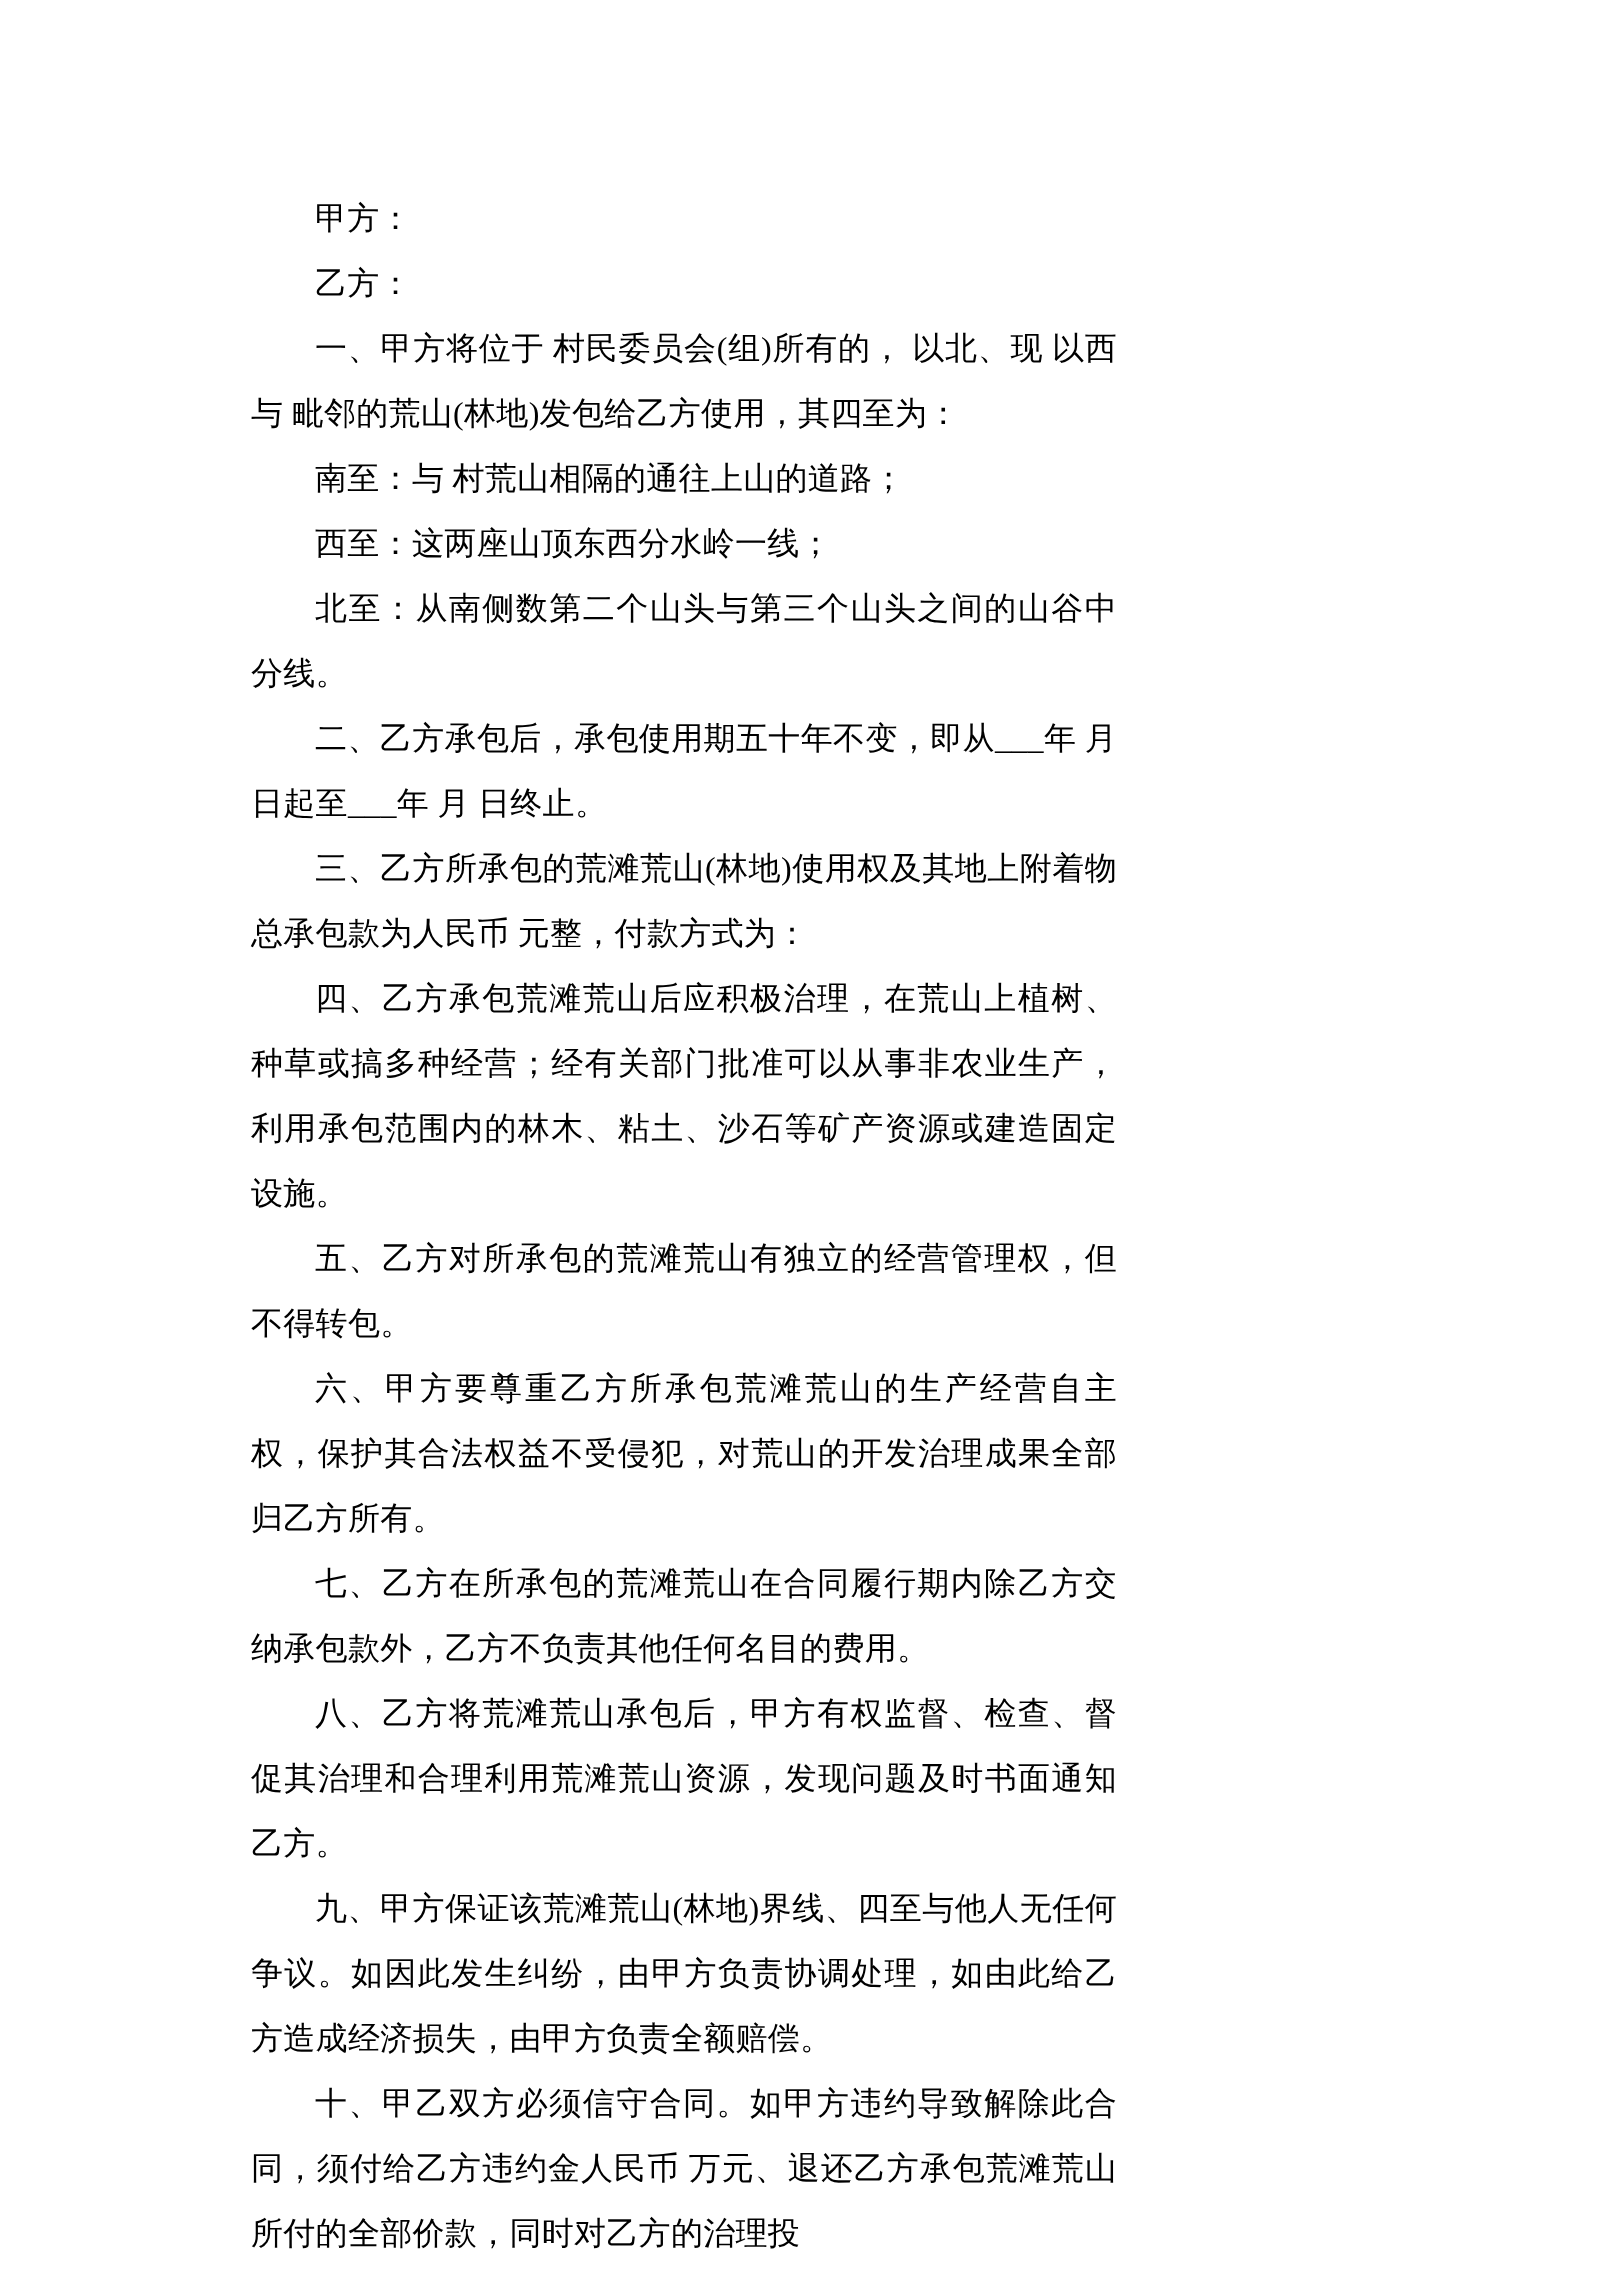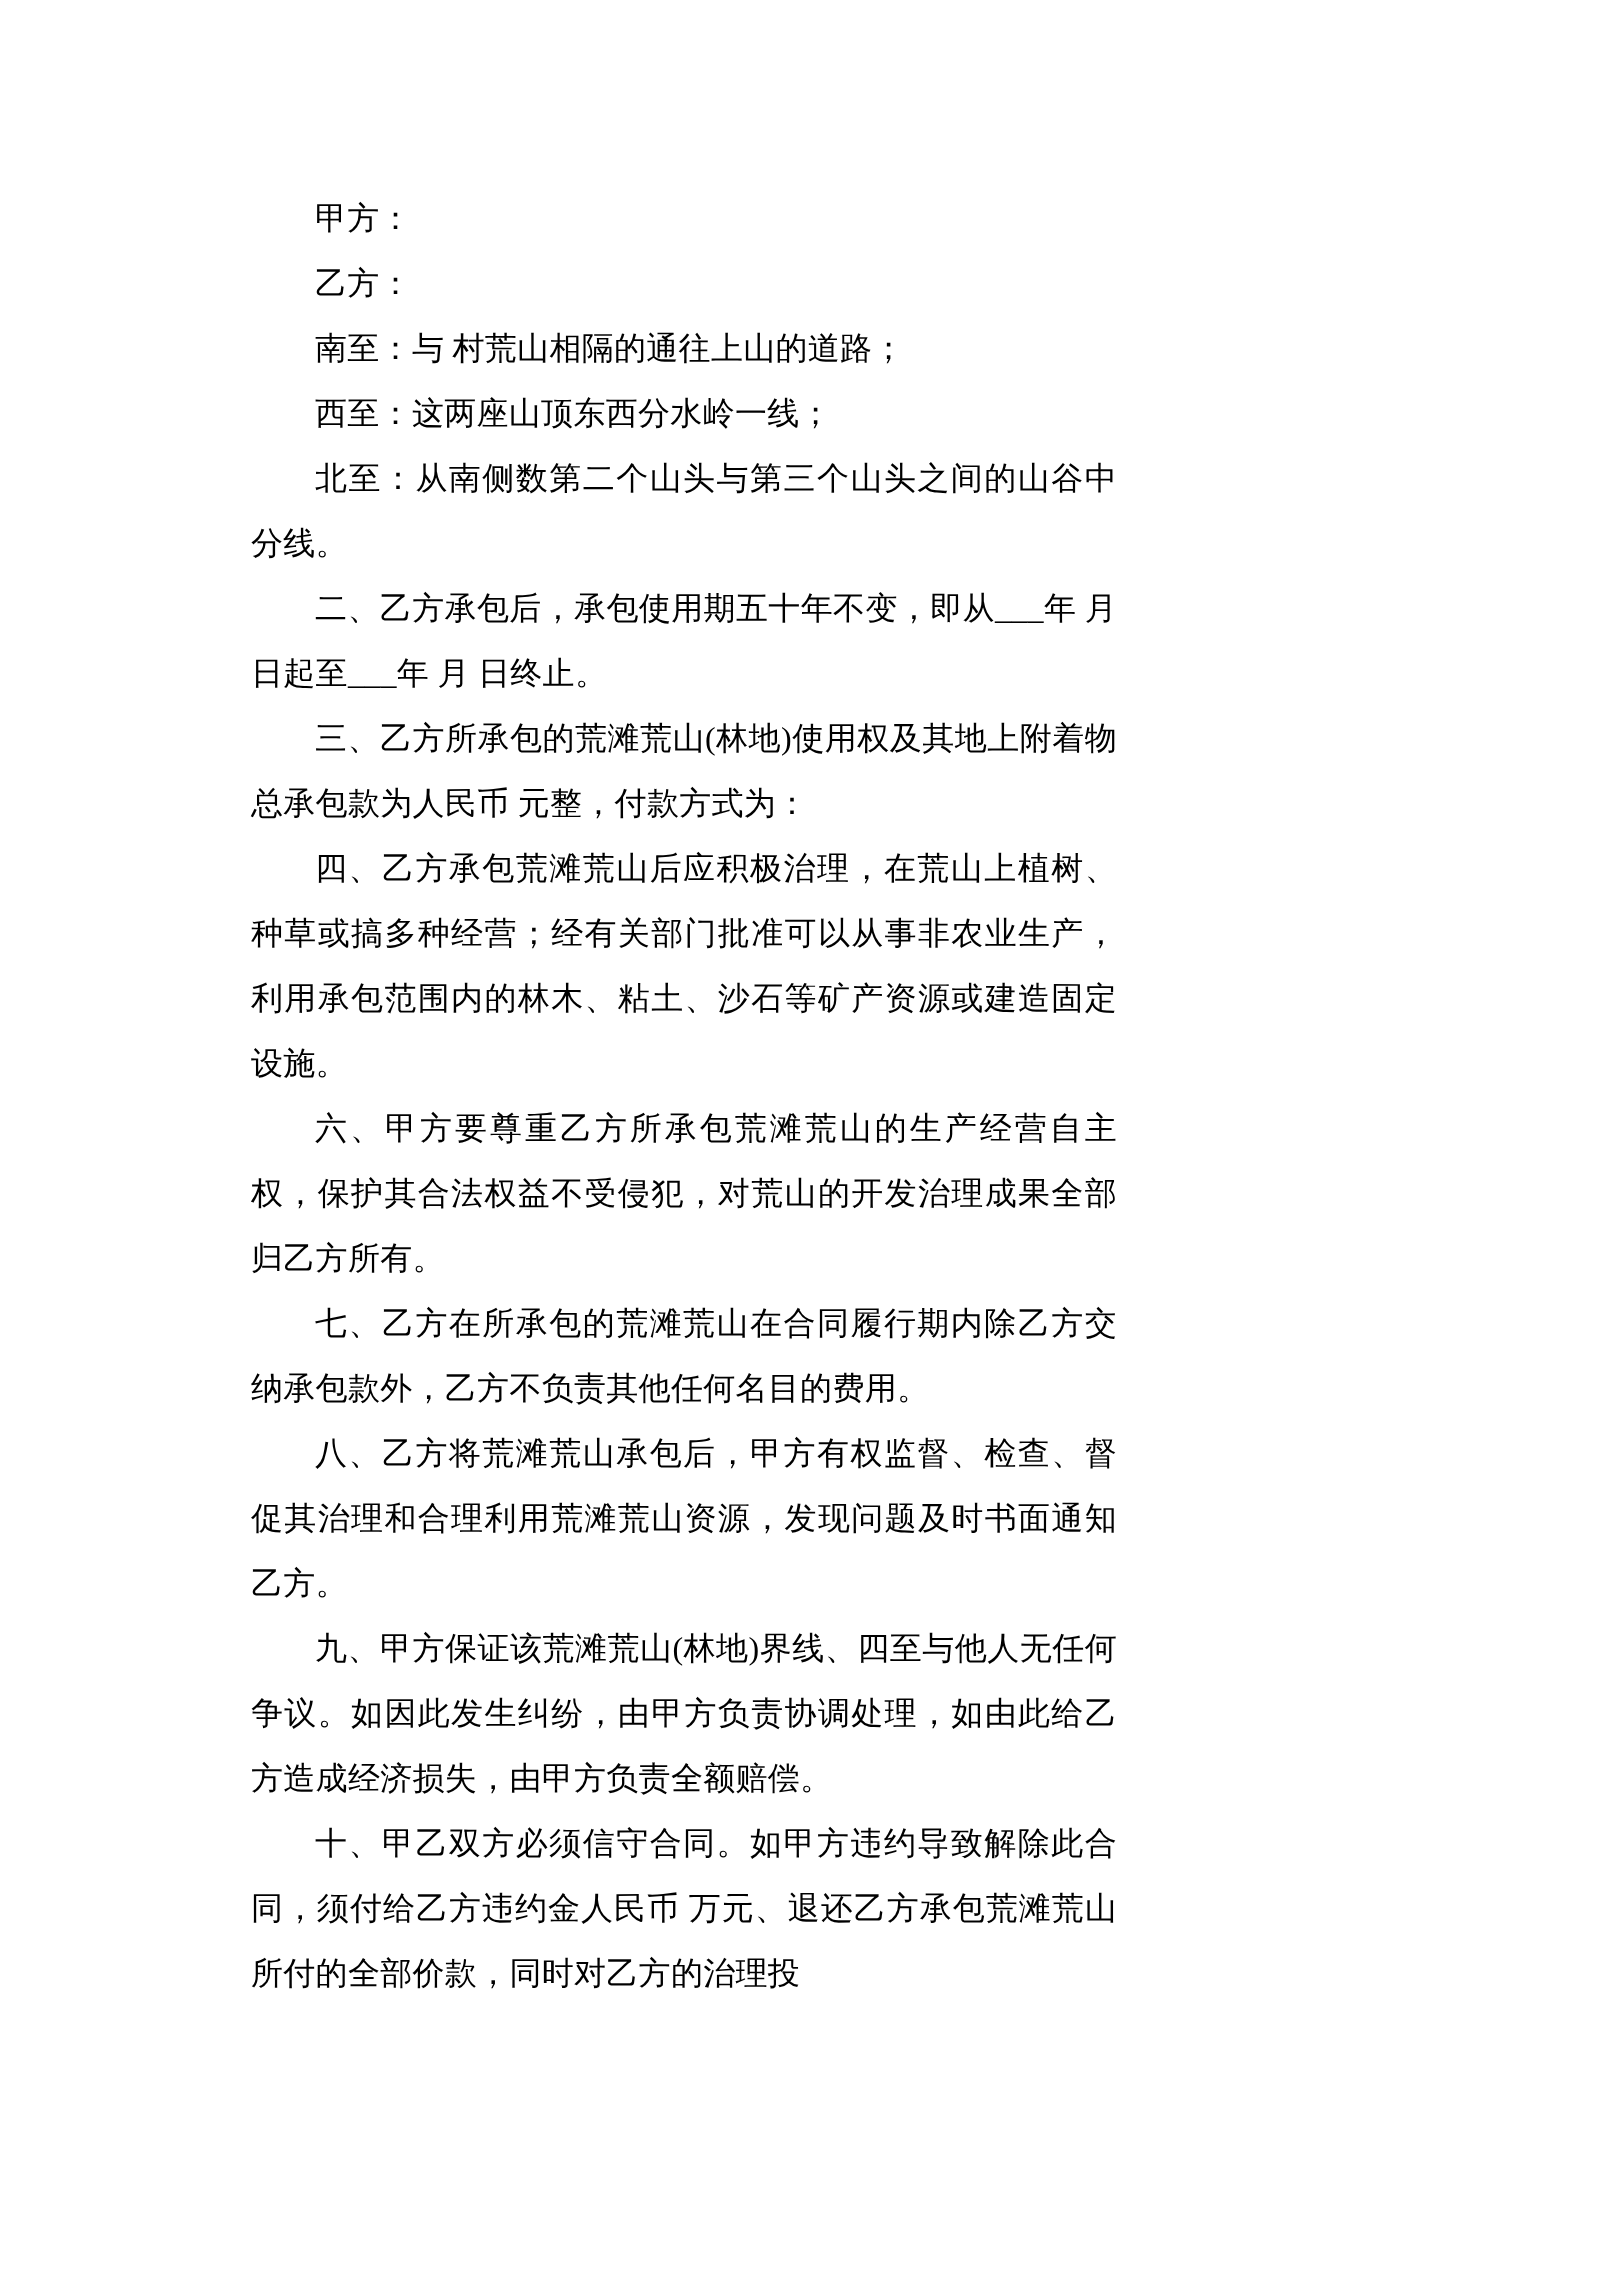--- a/index.html
+++ b/index.html
@@ -34,26 +34,28 @@
       color: #000000;
     }
   </style>
 </head>
 <body>
 
 <div class="page">
   <div class="doc-body">
     <p class="para">甲方：</p>
     <p class="para">乙方：</p>
+    <p class="para">一、甲方将位于 村民委员会(组)所有的， 以北、现 以西与 毗邻的荒山(林地)发包给乙方使用，其四至为：</p>
     <p class="para">南至：与 村荒山相隔的通往上山的道路；</p>
     <p class="para">西至：这两座山顶东西分水岭一线；</p>
     <p class="para">北至：从南侧数第二个山头与第三个山头之间的山谷中分线。</p>
     <p class="para">二、乙方承包后，承包使用期五十年不变，即从___年 月 日起至___年 月 日终止。</p>
     <p class="para">三、乙方所承包的荒滩荒山(林地)使用权及其地上附着物总承包款为人民币 元整，付款方式为：</p>
     <p class="para">四、乙方承包荒滩荒山后应积极治理，在荒山上植树、种草或搞多种经营；经有关部门批准可以从事非农业生产，利用承包范围内的林木、粘土、沙石等矿产资源或建造固定设施。</p>
+    <p class="para">五、乙方对所承包的荒滩荒山有独立的经营管理权，但不得转包。</p>
     <p class="para">六、甲方要尊重乙方所承包荒滩荒山的生产经营自主权，保护其合法权益不受侵犯，对荒山的开发治理成果全部归乙方所有。</p>
     <p class="para">七、乙方在所承包的荒滩荒山在合同履行期内除乙方交纳承包款外，乙方不负责其他任何名目的费用。</p>
     <p class="para">八、乙方将荒滩荒山承包后，甲方有权监督、检查、督促其治理和合理利用荒滩荒山资源，发现问题及时书面通知乙方。</p>
     <p class="para">九、甲方保证该荒滩荒山(林地)界线、四至与他人无任何争议。如因此发生纠纷，由甲方负责协调处理，如由此给乙方造成经济损失，由甲方负责全额赔偿。</p>
     <p class="para">十、甲乙双方必须信守合同。如甲方违约导致解除此合同，须付给乙方违约金人民币 万元、退还乙方承包荒滩荒山所付的全部价款，同时对乙方的治理投</p>
   </div>
 </div>
 
 
 </body></html>

